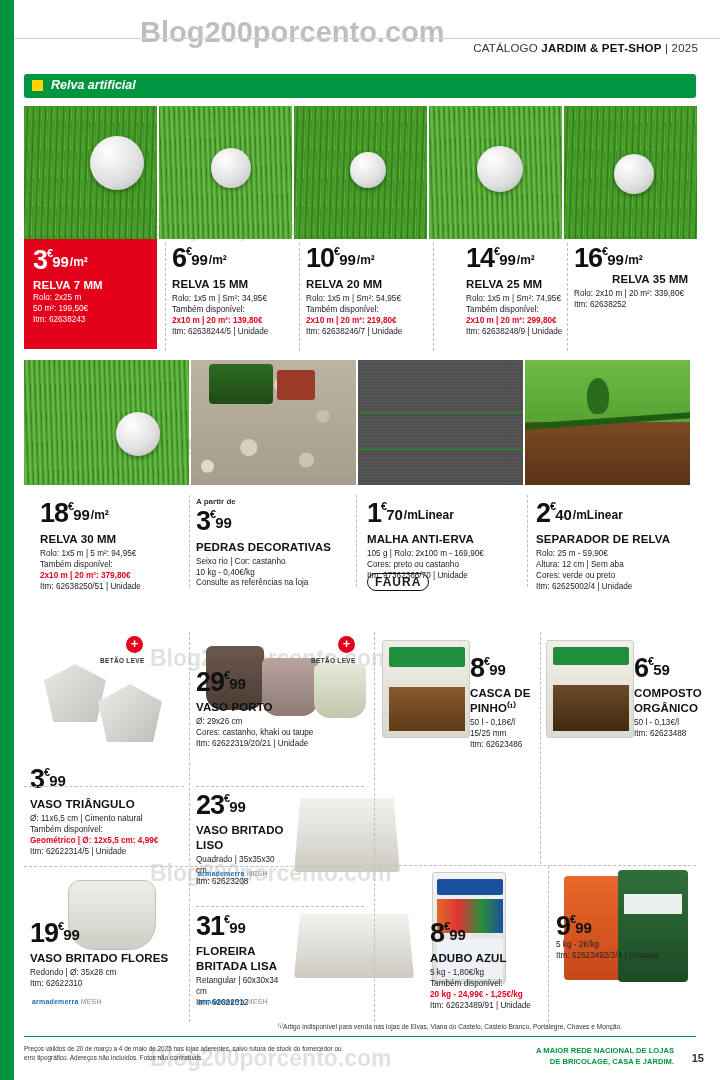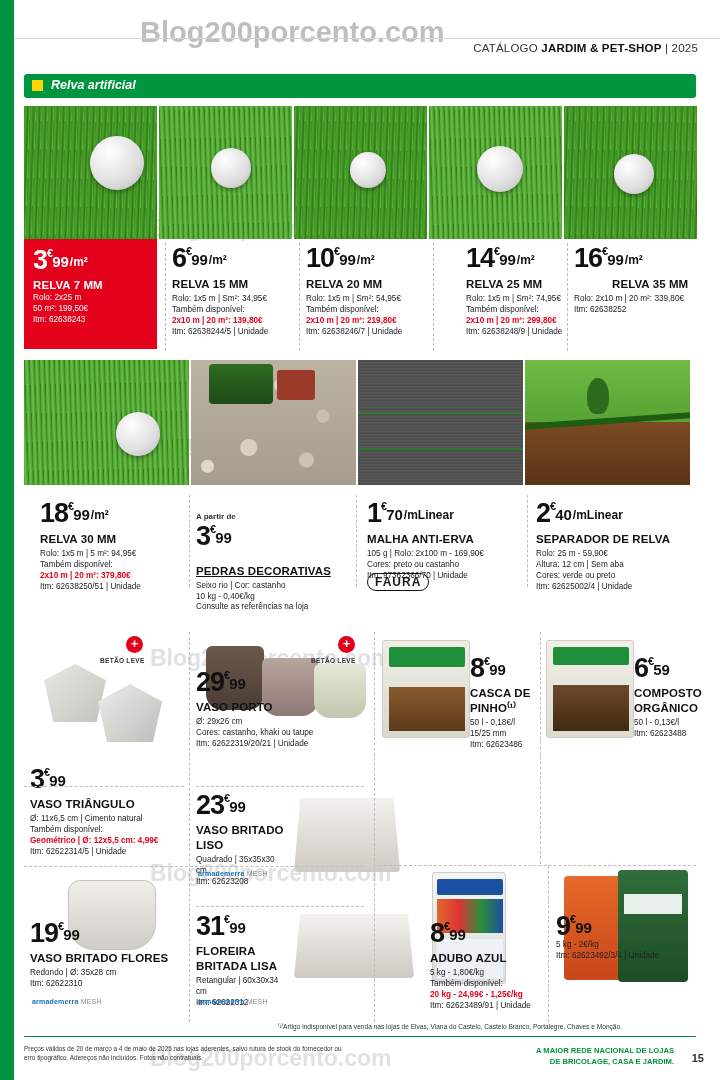--- a/index.html
+++ b/index.html
@@ -196,21 +196,21 @@
     <div>Itm: 62638248/9 | Unidade</div>
   </div>
 
   <div class="pcard" style="left:574px; top:245px; width:128px;">
     <div class="bigp">
       <span class="int">16</span>
       <span class="eur">€</span>
       <span class="dec">99</span>
       <span class="unit">/m²</span>
     </div>
-    <div class="pname" style="margin-top:5px;padding-left:38px;">RELVA 35 MM</div>
+    <div class="pname" style="padding-left:38px;">RELVA 35 MM</div>
     <div>Rolo: 2x10 m | 20 m²: 339,80€</div>
     <div>Itm: 62638252</div>
   </div>
 
   <div class="dashline" style="left:165px; top:243px; height:108px;"></div>
   <div class="dashline" style="left:299px; top:243px; height:108px;"></div>
   <div class="dashline" style="left:433px; top:243px; height:108px;"></div>
   <div class="dashline" style="left:567px; top:243px; height:108px;"></div>
 
   <div class="strip" style="left:24px; top:360px;">
@@ -239,28 +239,28 @@
       <span class="dec">99</span>
       <span class="unit">/m²</span>
     </div>
     <div class="pname" style="margin-top:5px;">RELVA 30 MM</div>
     <div>Rolo: 1x5 m | 5 m²: 94,95€</div>
     <div>Também disponível:</div>
     <div class="bold red">2x10 m | 20 m²: 379,80€</div>
     <div>Itm: 62638250/51 | Unidade</div>
   </div>
 
-  <div class="pcard" style="left:196px; top:512px; width:150px;">
+  <div class="pcard" style="left:196px; top:497px; width:150px;">
     <div style="font-size:8px;font-weight:bold;color:#333;">A partir de</div>
     <div class="bigp">
       <span class="int">3</span>
       <span class="eur">€</span>
       <span class="dec">99</span>
     </div>
-    <div class="pname" style="margin-top:14px;text-decoration:underline;">PEDRAS DECORATIVAS</div>
+    <div class="pname" style="margin-top:5px;">PEDRAS DECORATIVAS</div>
     <div>Seixo rio | Cor: castanho</div>
     <div>10 kg - 0,40€/kg</div>
     <div>Consulte as referências na loja</div>
   </div>
 
   <div class="pcard" style="left:367px; top:500px; width:158px;">
     <div class="bigp">
       <span class="int">1</span>
       <span class="eur">€</span>
       <span class="dec">70</span>

